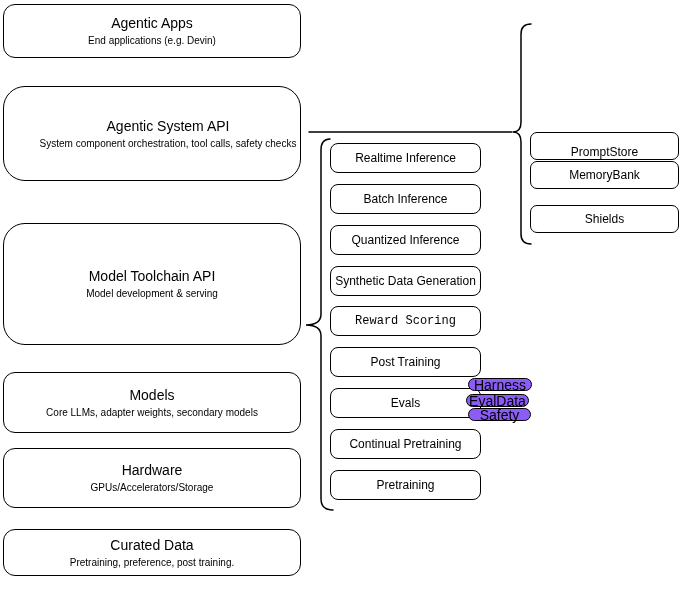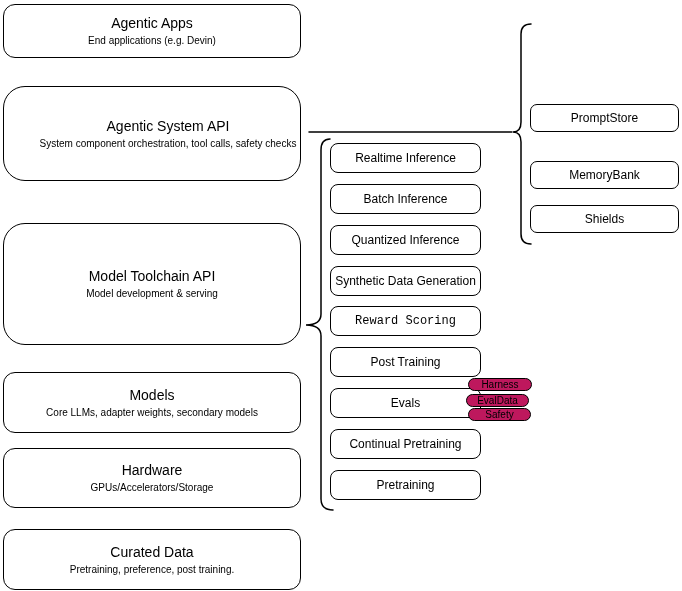--- a/index.html
+++ b/index.html
@@ -39,23 +39,23 @@
     left: 330px; width: 151px; height: 30px;
     border-radius: 8px; font-size: 12px;
   }
   .rbox {
     left: 530px; width: 149px; height: 28px;
     border-radius: 7px; font-size: 12px;
   }
   .pill {
     position: absolute;
     border: 1.5px solid #000000;
-    background: #be185d;
+    background: #8b5cf6;
     border-radius: 8px;
-    font-size: 10px;
+    font-size: 14px;
     line-height: 10px;
     display: flex;
     align-items: center;
     justify-content: center;
   }
 </style>
 </head>
 <body>
 
 <div class="canvas">
@@ -84,21 +84,21 @@
   <div class="node lbox" style="top:372px; height:61px; border-radius:12px;">
     <div class="title">Models</div>
     <div class="sub">Core LLMs, adapter weights, secondary models</div>
   </div>
 
   <div class="node lbox" style="top:448px; height:60px; border-radius:12px;">
     <div class="title">Hardware</div>
     <div class="sub">GPUs/Accelerators/Storage</div>
   </div>
 
-  <div class="node lbox" style="top:529px; height:61px; border-radius:12px;">
+  <div class="node lbox" style="top:529px; height:47px; border-radius:12px;">
     <div class="title">Curated Data</div>
     <div class="sub">Pretraining, preference, post training.</div>
   </div>
 
   <div class="node mbox" style="top:143px;">
     <span>Realtime Inference</span>
   </div>
   <div class="node mbox" style="top:184px;">
     <span>Batch Inference</span>
   </div>
@@ -127,21 +127,21 @@
   <div class="pill" style="left:468px; top:378px; width:64px; height:13px;">
     <span>Harness</span>
   </div>
   <div class="pill" style="left:466px; top:394px; width:63px; height:13px;">
     <span>EvalData</span>
   </div>
   <div class="pill" style="left:468px; top:408px; width:63px; height:13px;">
     <span>Safety</span>
   </div>
 
-  <div class="node rbox" style="top:104px;">
+  <div class="node rbox" style="top:132px;justify-content:flex-end;">
     <span>PromptStore</span>
   </div>
   <div class="node rbox" style="top:161px;">
     <span>MemoryBank</span>
   </div>
   <div class="node rbox" style="top:205px;">
     <span>Shields</span>
   </div>
 
 </div>

